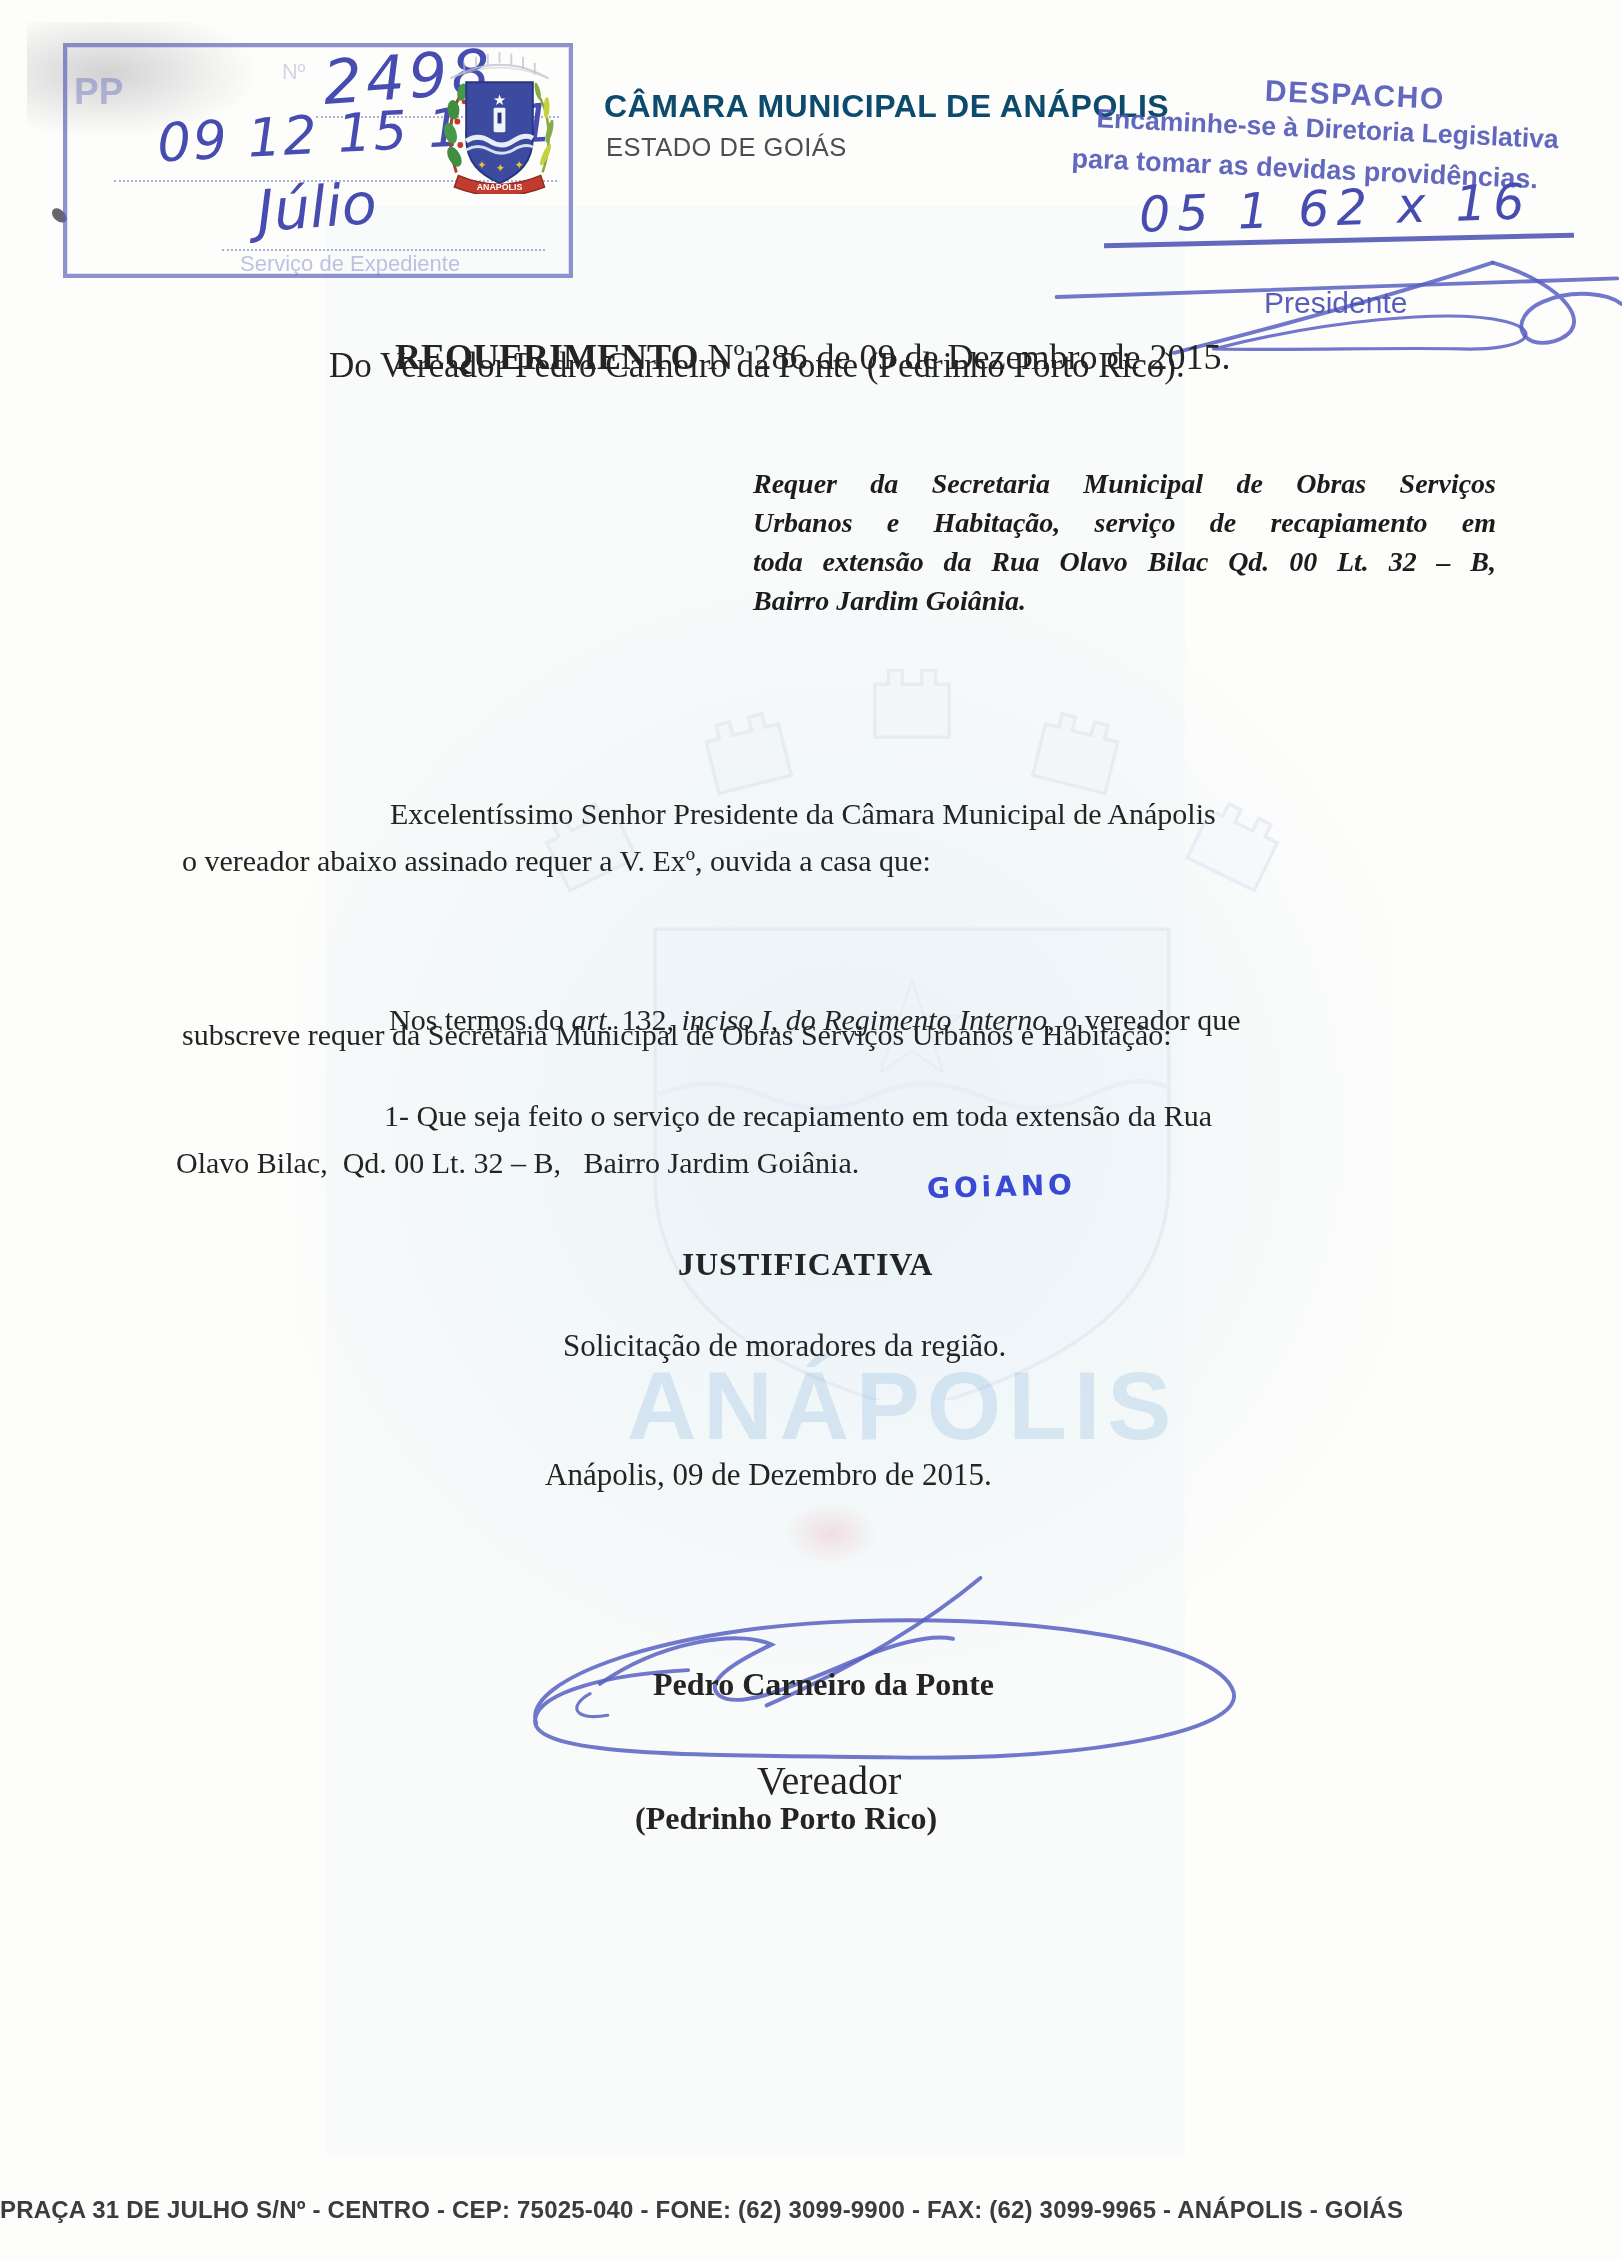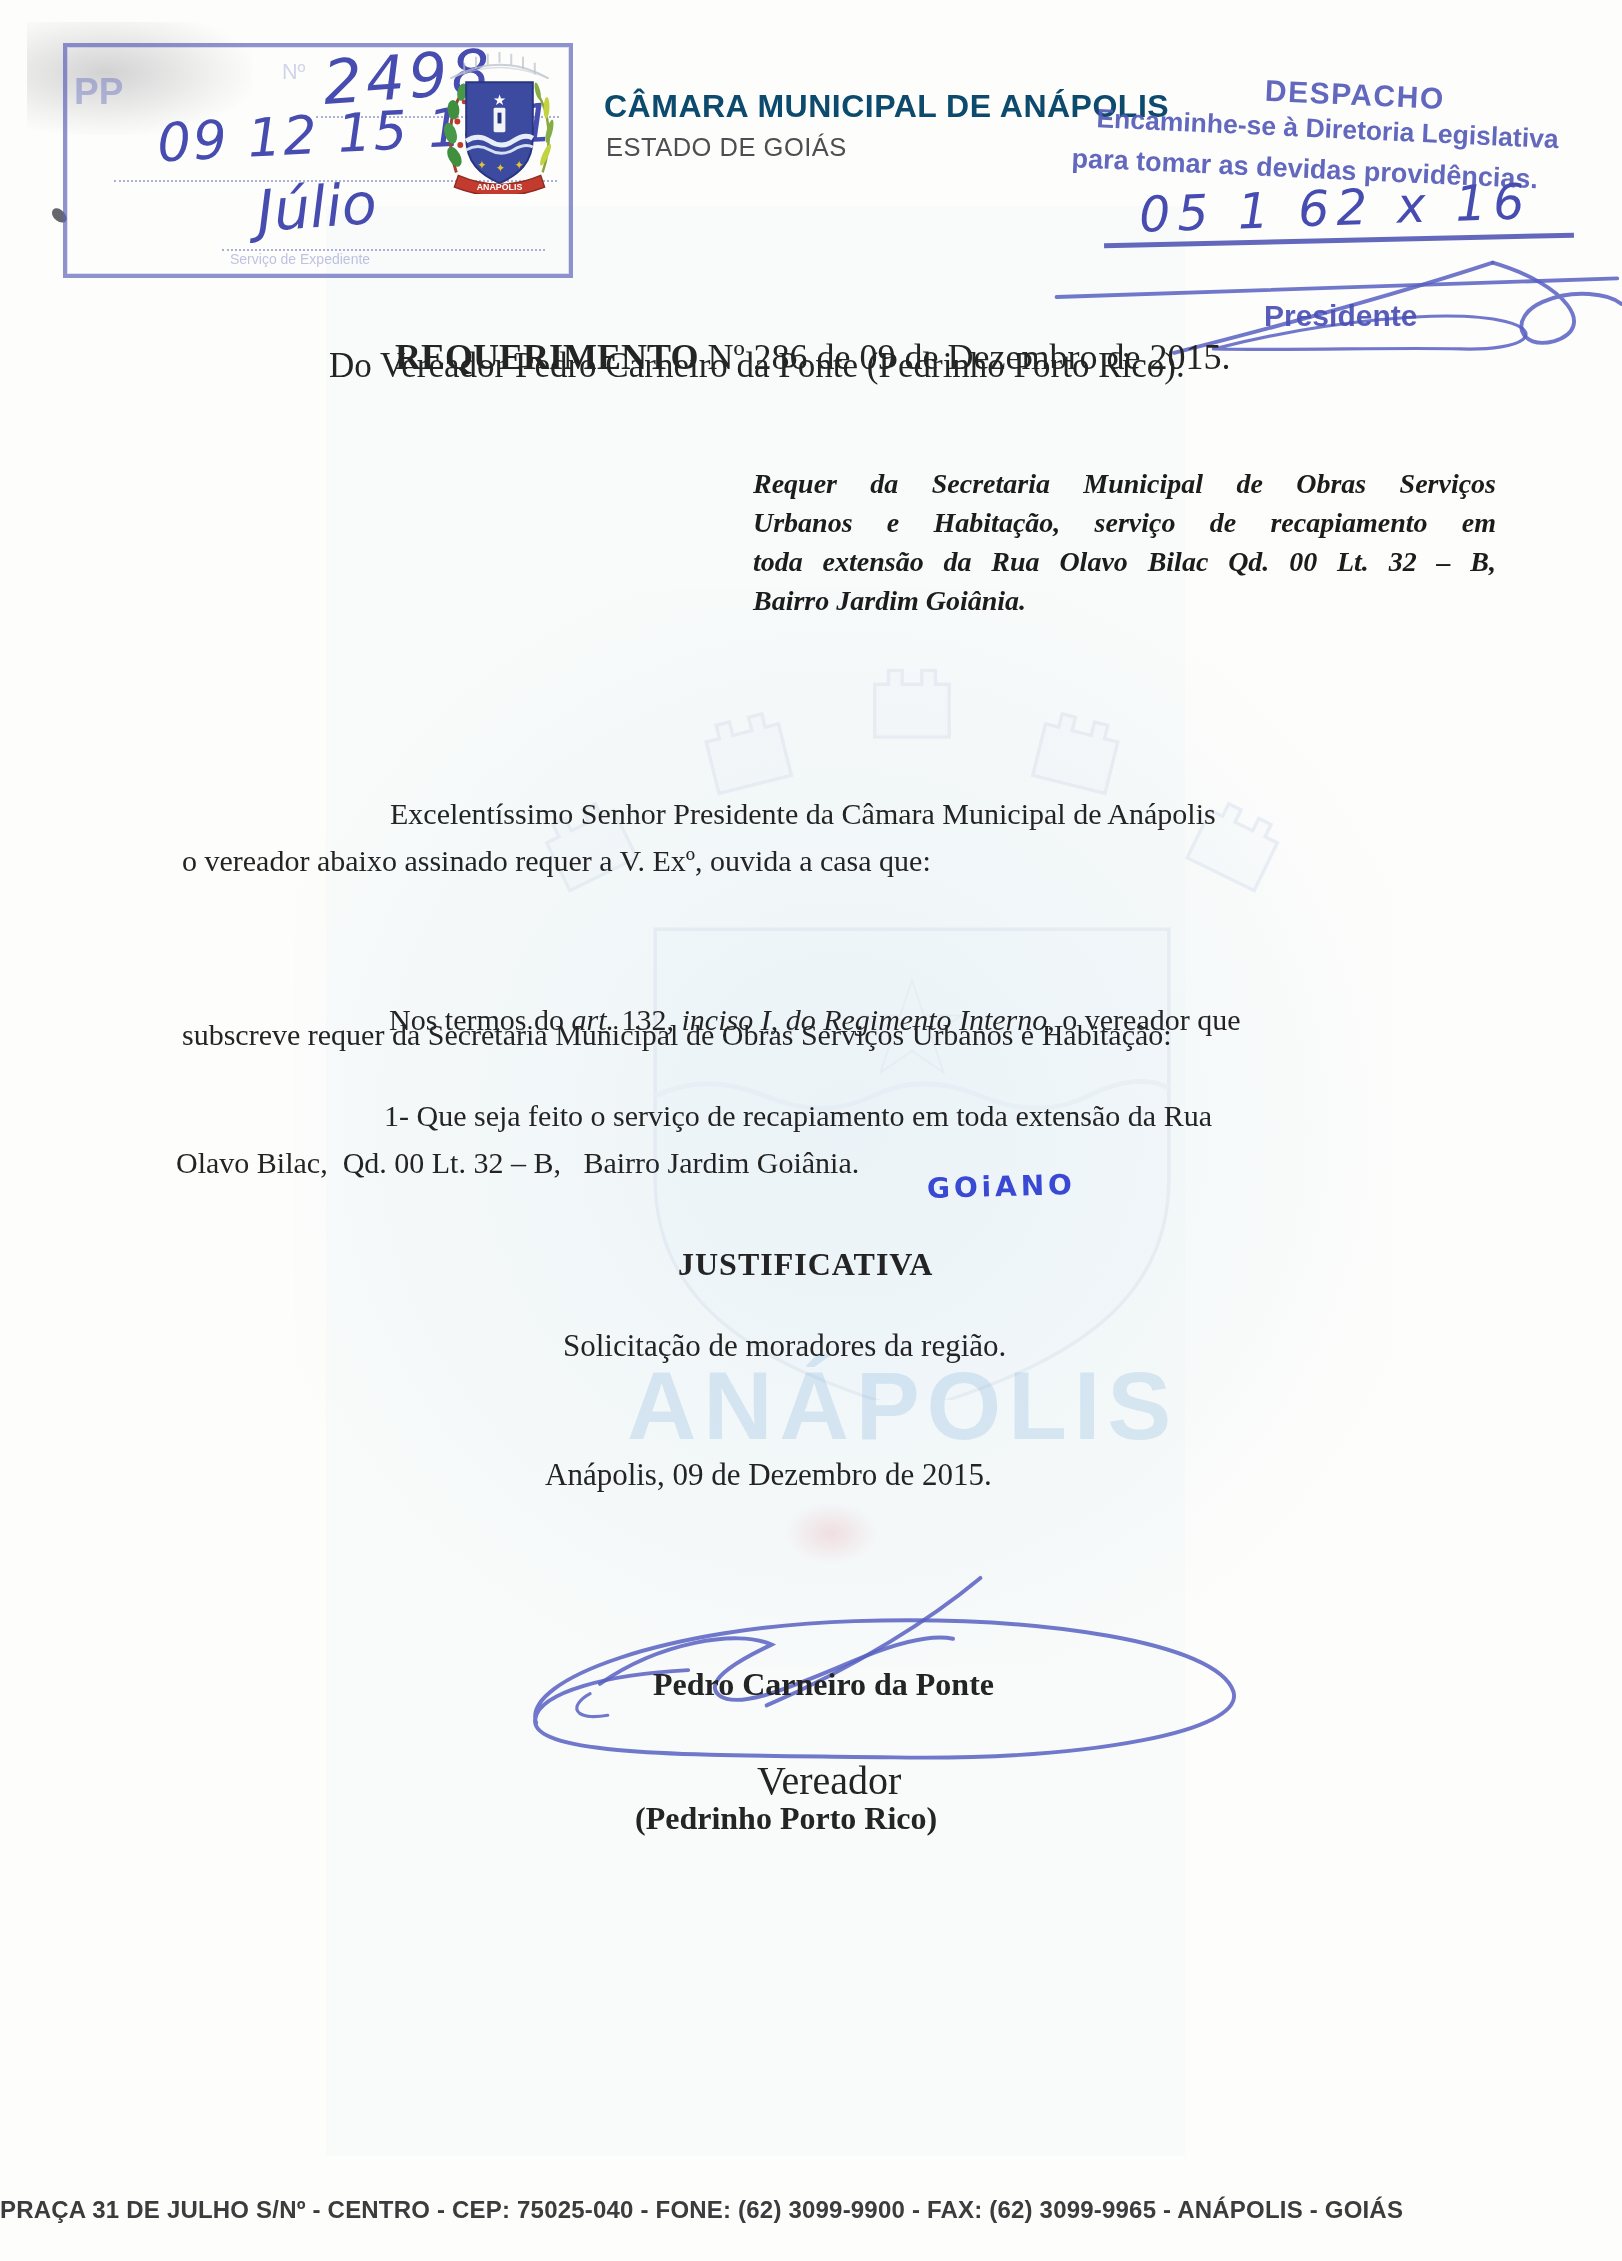--- a/index.html
+++ b/index.html
@@ -81,21 +81,21 @@
 
   <div class="stampbox"></div>
   <div class="abs stamp-faint" style="left:74px;top:71px;font-size:37px;font-weight:bold;opacity:.75">PP</div>
   <div class="abs stamp-faint" style="left:282px;top:59px;font-size:21.6px;opacity:.5">Nº</div>
   <div class="abs hw" style="left:323px;top:41px;font-size:61px;letter-spacing:3.9px;transform:rotate(-4deg)">2498</div>
   <div class="dotline" style="left:316px;top:116px;width:243px;"></div>
   <div class="abs hw" style="left:157px;top:102px;font-size:53px;letter-spacing:2px;transform:rotate(-3deg)">09 12 15 14:1</div>
   <div class="dotline" style="left:114px;top:180px;width:443px;"></div>
   <div class="abs hw" style="left:257px;top:174px;font-size:57px;transform:rotate(-4deg)">Júlio</div>
   <div class="dotline" style="left:222px;top:249px;width:323px;"></div>
-  <div class="abs stamp-faint" style="left:230px;top:251px;font-size:14px;opacity:.72">Serviço de Expediente</div>
+  <div class="abs stamp-faint" style="left:240px;top:251px;font-size:22px;opacity:.72">Serviço de Expediente</div>
 
   <svg class="abs" style="left:421px;top:47px;width:157px;height:147px" viewBox="0 0 160 150">
     <path d="M 30 32 Q 80 4 130 32" fill="none" stroke="#b9c0cc" stroke-width="2" opacity=".75"></path>
     <path d="M 44 28 V 16 M 56 22 V 10 M 68 18 V 7 M 80 16 V 5 M 92 18 V 7 M 104 22 V 10 M 116 28 V 16" stroke="#b9c0cc" stroke-width="2" fill="none" opacity=".7"></path>
     <path d="M 30 32 Q 80 10 130 32" fill="none" stroke="#c6ccd6" stroke-width="1.5" opacity=".6"></path>
     <path d="M 36 128 C 26 98 28 68 42 46" fill="none" stroke="#a8402f" stroke-width="3"></path>
     <ellipse cx="34" cy="112" rx="6" ry="11" transform="rotate(-28 34 112)" fill="#3f8f3f"></ellipse>
     <ellipse cx="30" cy="88" rx="6" ry="11" transform="rotate(-18 30 88)" fill="#48984a"></ellipse>
     <ellipse cx="33" cy="64" rx="6" ry="10" transform="rotate(-5 33 64)" fill="#3f8f3f"></ellipse>
     <ellipse cx="42" cy="46" rx="5" ry="9" transform="rotate(12 42 46)" fill="#48984a"></ellipse>
@@ -129,21 +129,21 @@
     <div class="abs stamp-text" style="left:5.9px;top:78px;font-size:27px">para tomar as devidas providências.</div>
   </div>
   <div class="abs hw" style="left:1139px;top:180px;font-size:49px;letter-spacing:6.9px;transform:rotate(-2deg)">05 1 62 x 16</div>
   <div class="penline" style="left:1104px;top:238px;width:470px;height:4.9px;transform:rotate(-1.3deg)"></div>
   <svg class="abs" style="left:1037px;top:243px;width:588px;height:157px" viewBox="0 0 600 160">
     <path class="sigstroke" d="M 20 55 L 592 36"></path>
     <path class="sigstroke" d="M 140 112 C 250 84 380 48 465 20"></path>
     <path class="sigstroke" style="stroke-width:3.2" d="M 180 108 C 290 80 420 66 478 80 C 518 90 500 110 432 108 C 370 106 260 110 180 108"></path>
     <path class="sigstroke" d="M 465 20 C 540 42 572 86 528 100 C 492 110 480 76 516 60 C 548 46 584 52 596 62"></path>
   </svg>
-  <div class="abs stamp-text" style="left:1264px;top:299px;font-size:30px;font-weight:bold;color:#4a50b4">Presidente</div>
+  <div class="abs stamp-text" style="left:1264px;top:286px;font-size:30px;font-weight:normal;color:#4a50b4">Presidente</div>
 
   <div class="abs t-line1" style="left:359px;top:294px;">
     <span class="t-bold">REQUERIMENTO</span><span> Nº 286 de 09 de Dezembro de 2015.</span>
   </div>
   <div class="abs t-line2" style="left:329px;top:346px;">Do Vereador Pedro Carneiro da Ponte (Pedrinho Porto Rico).</div>
 
   <div class="summary">
     <div class="jline">Requer da Secretaria Municipal de Obras Serviços</div>
     <div class="jline">Urbanos e Habitação, serviço de recapiamento em</div>
     <div class="jline">toda extensão da Rua Olavo Bilac Qd. 00 Lt. 32 – B,</div>

